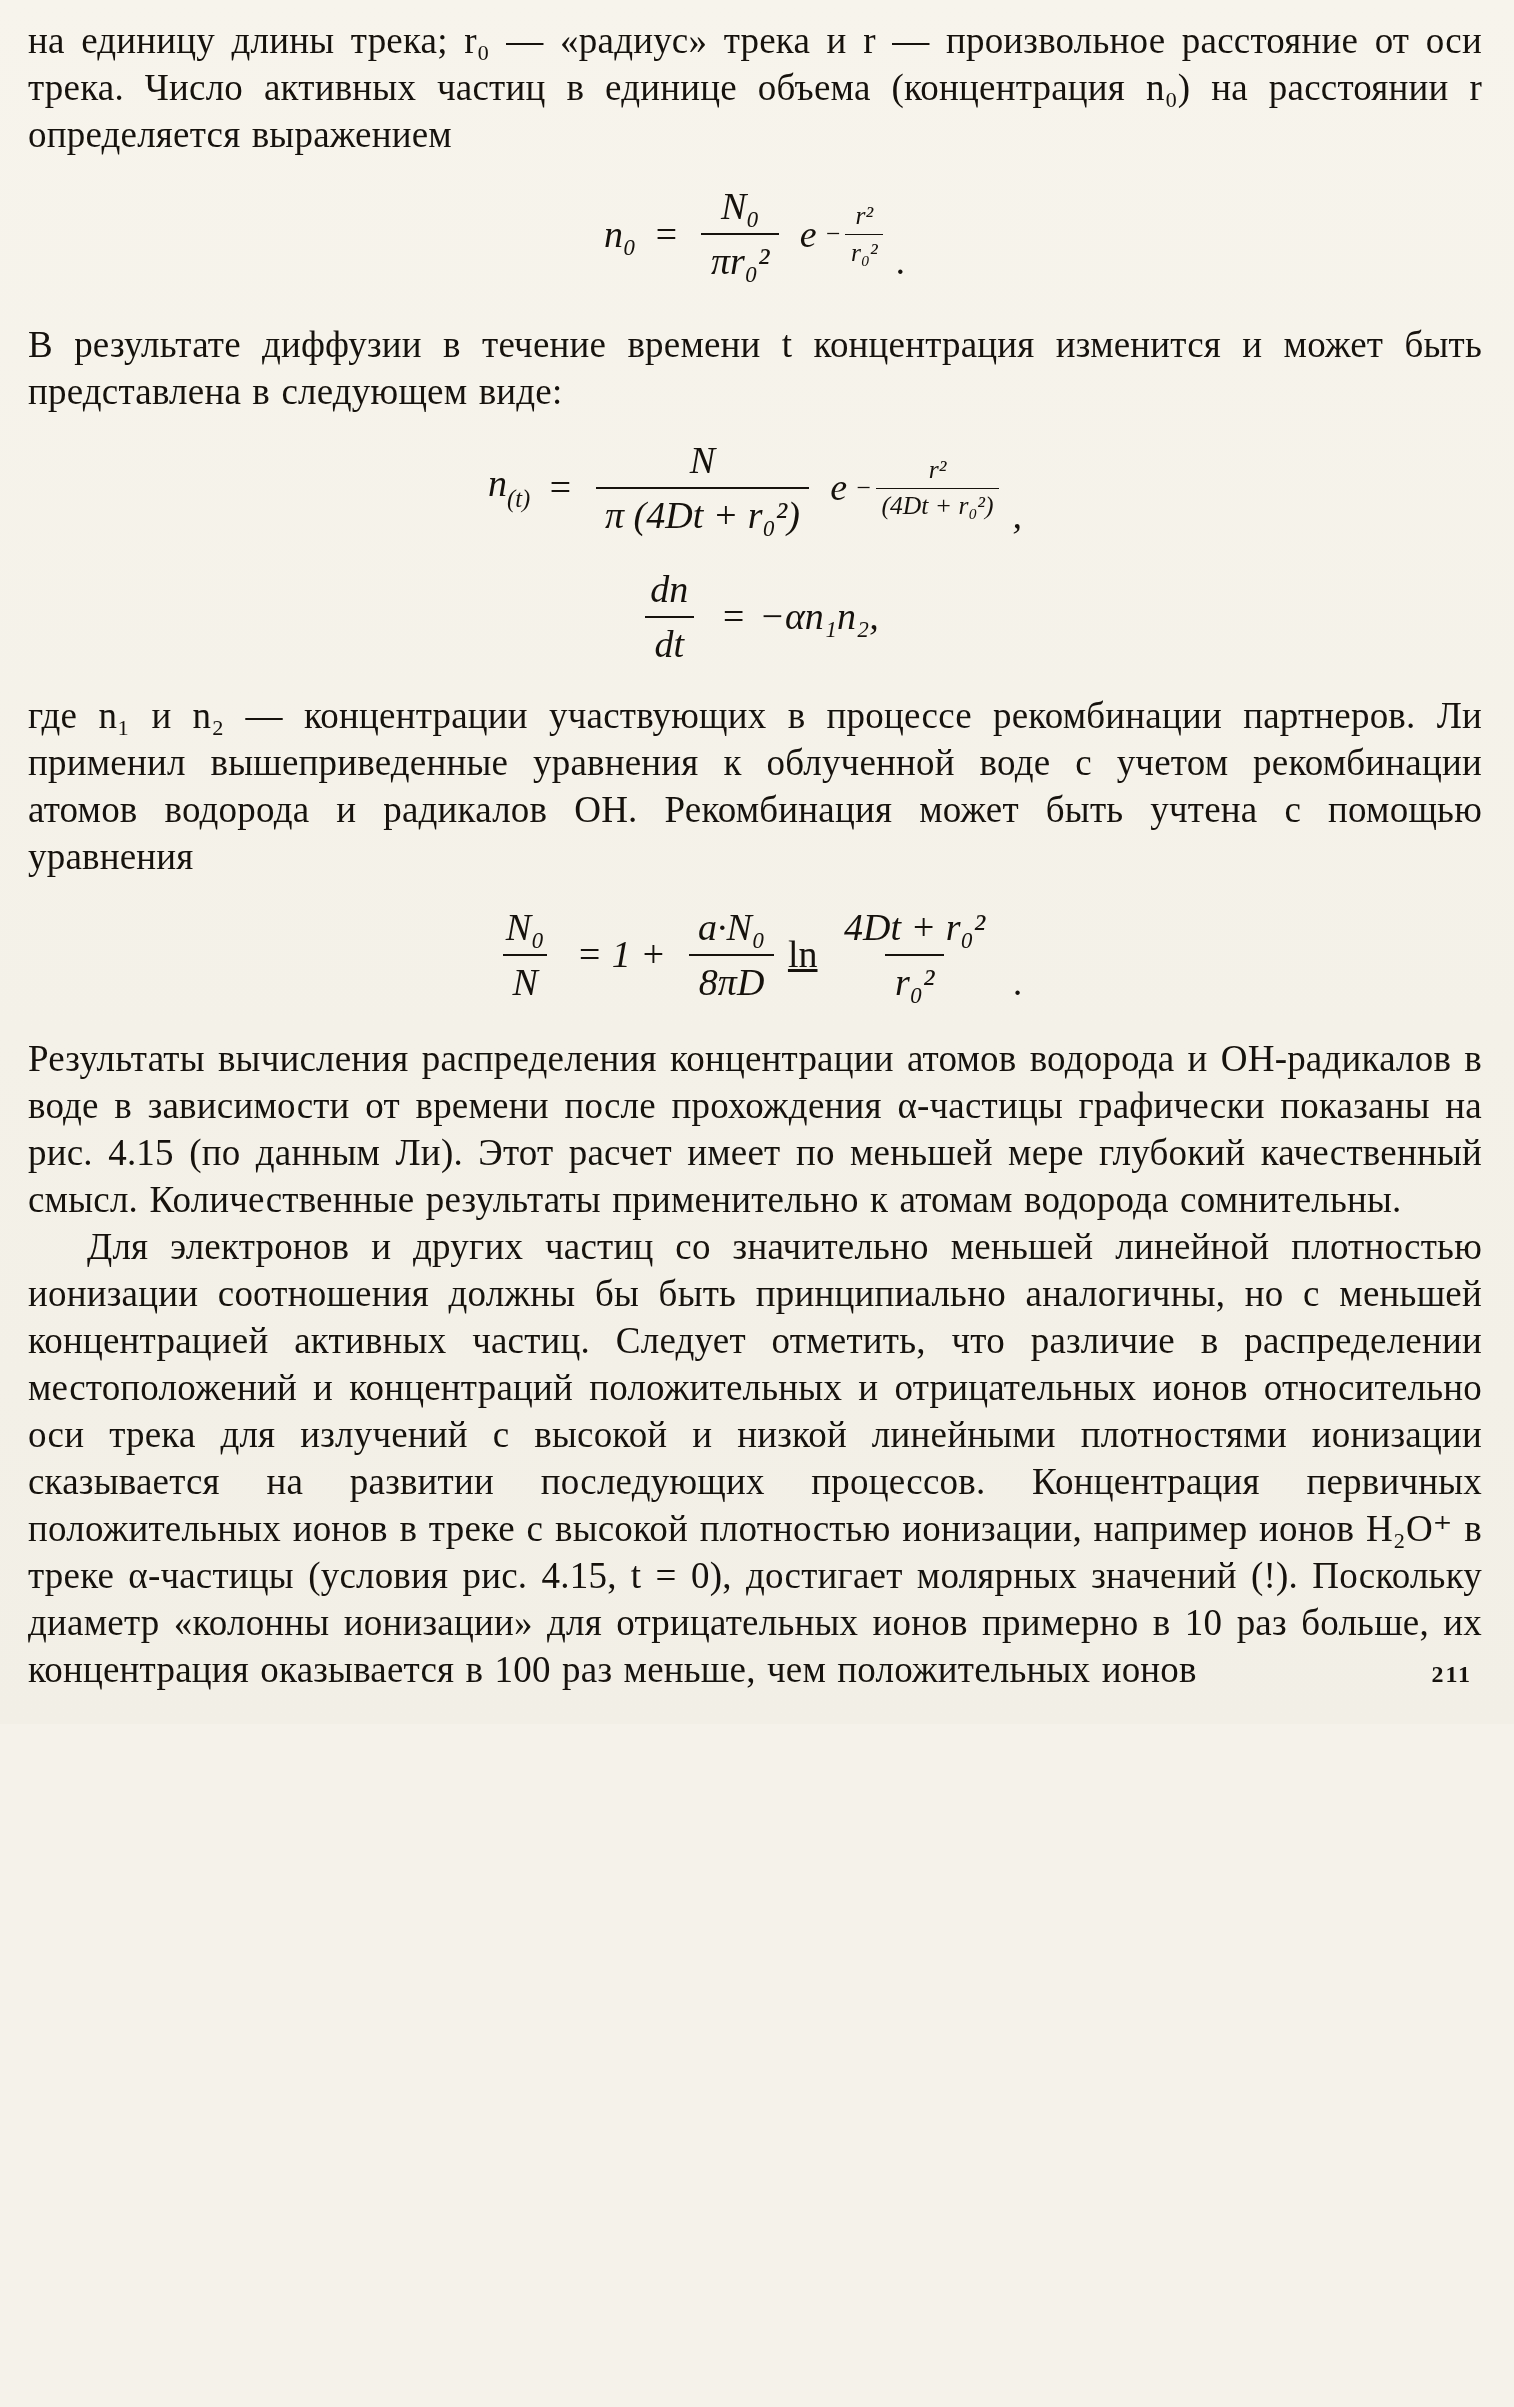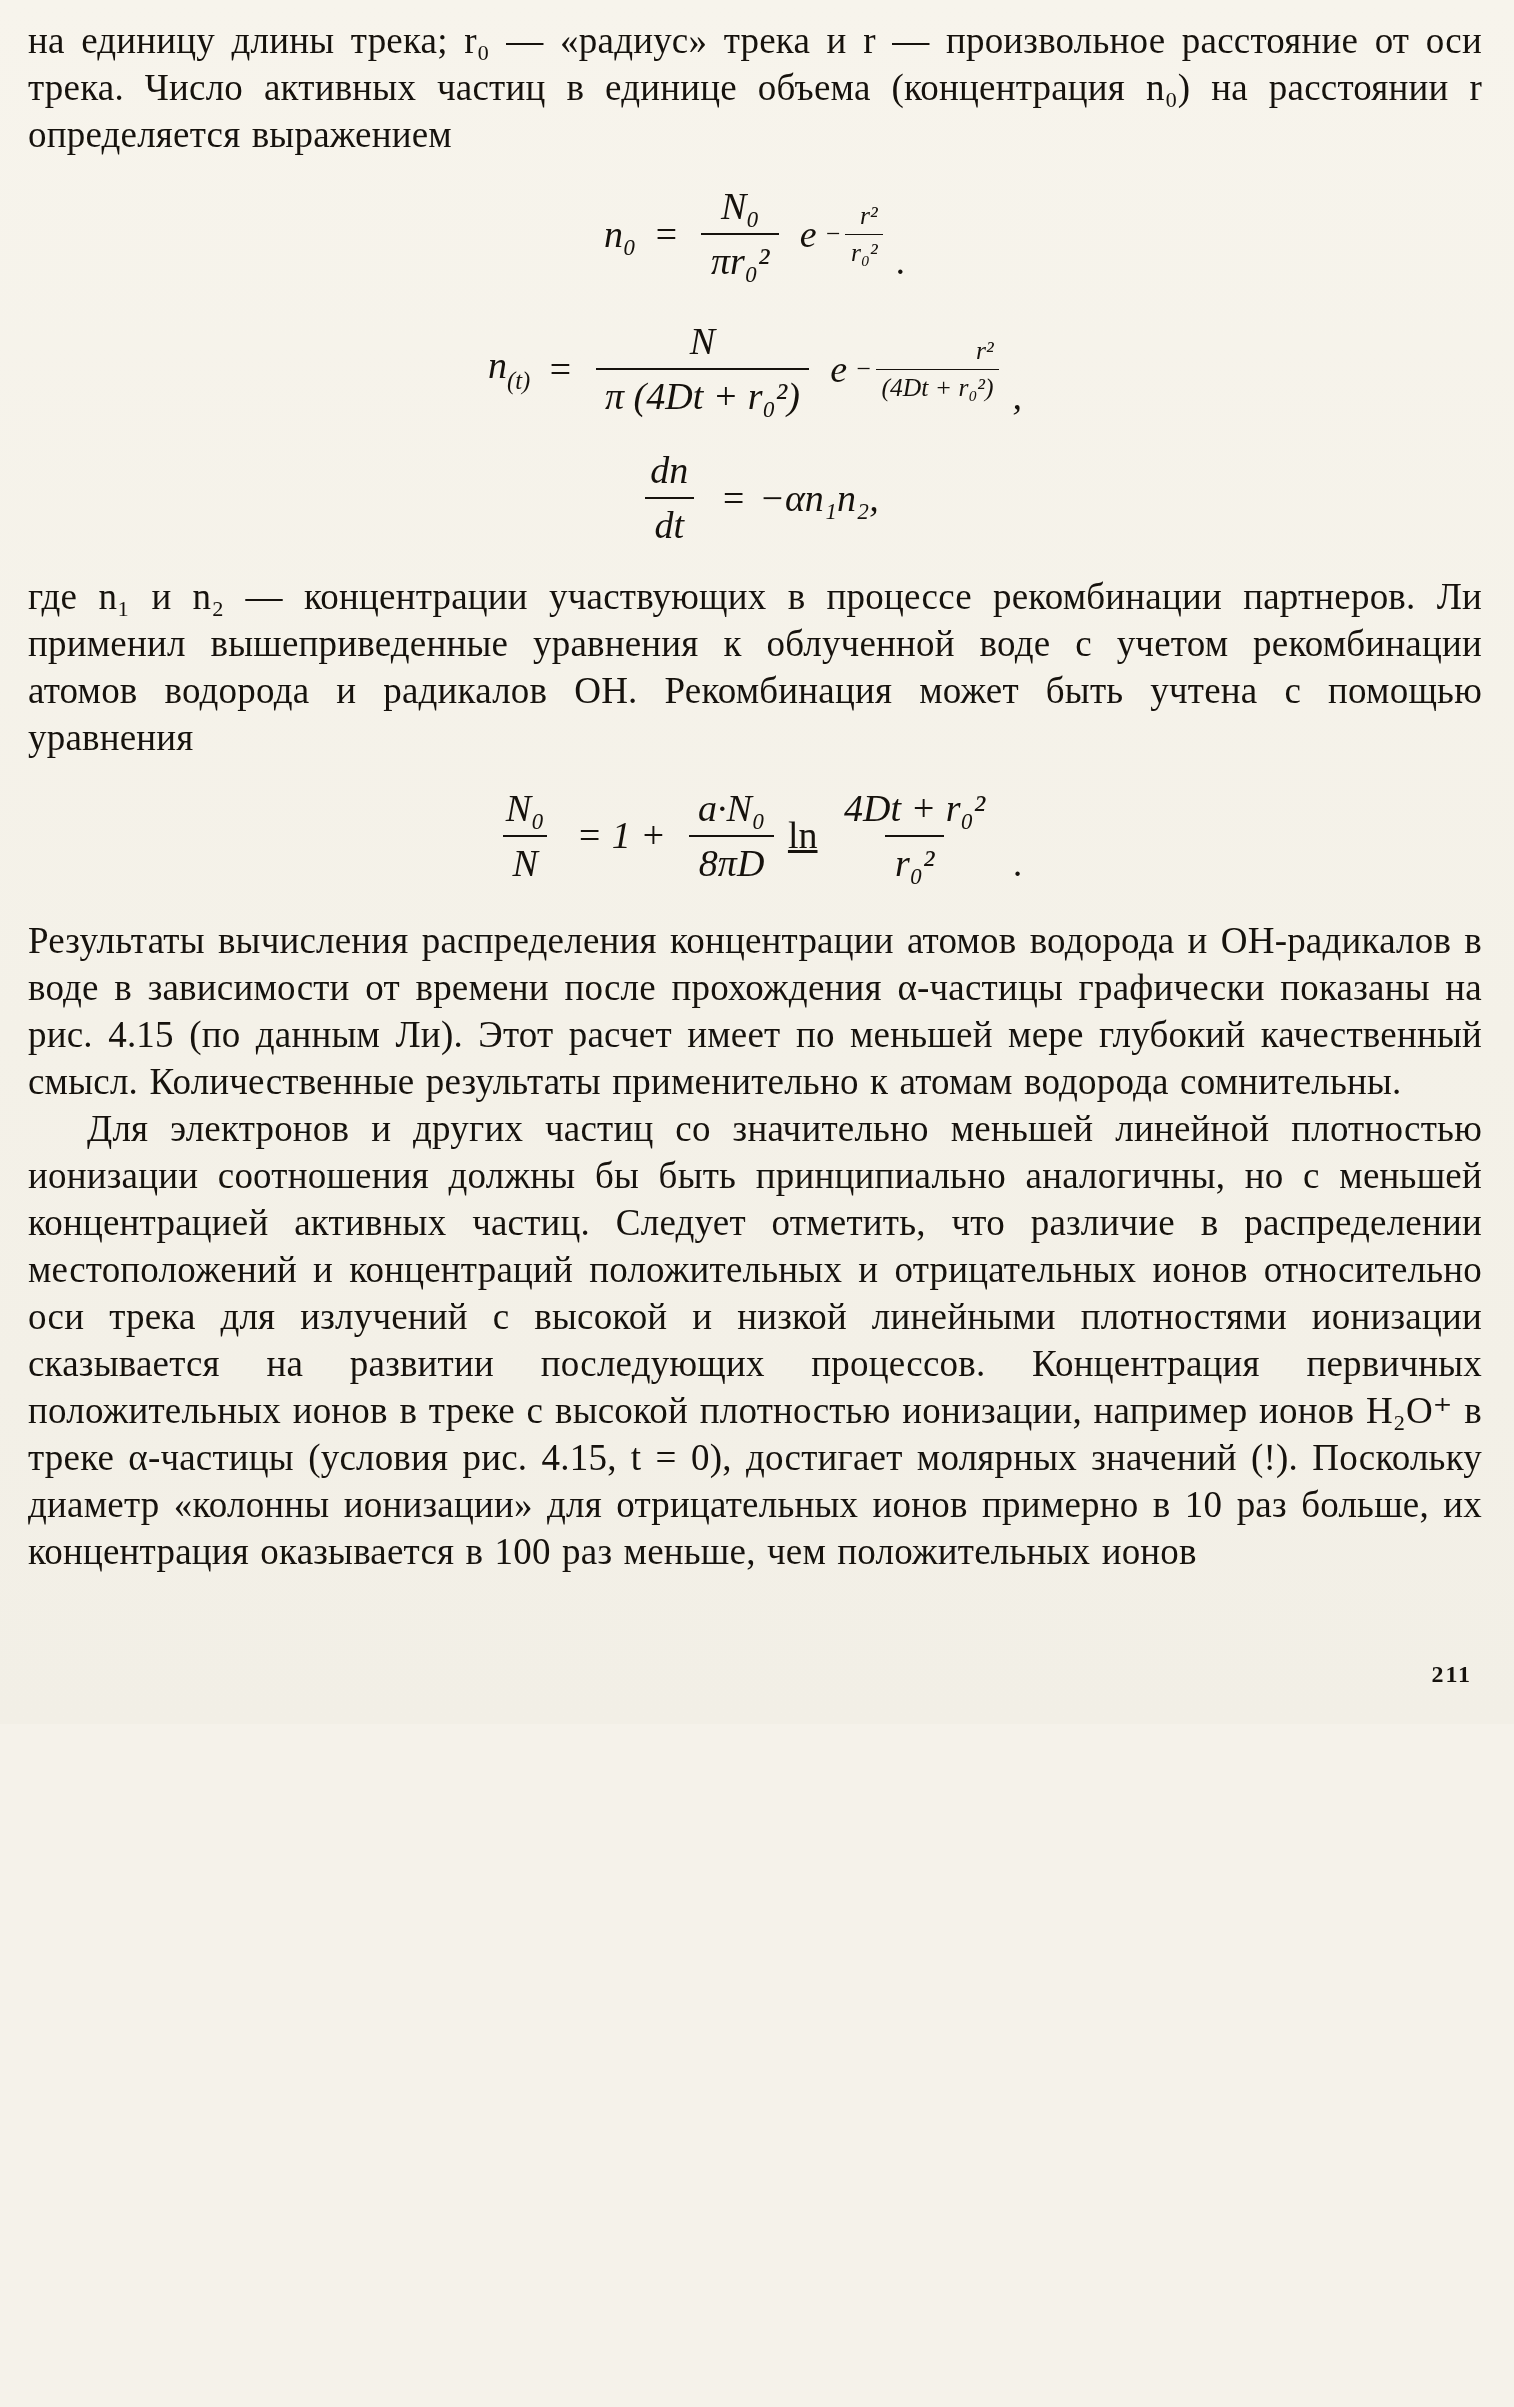--- a/index.html
+++ b/index.html
@@ -65,21 +65,21 @@
   }
 
   
   .sup-exp {
     display: inline-flex;
     align-items: center;
     font-size: 25.6px;
     vertical-align: 32px;
     margin-left: 7.6px;
   }
-  .sup-exp .frac { margin: 0 3.8px; align-items: flex-end; }
+  .sup-exp .frac { margin: 0 3.8px; }
   .sup-exp .frac .num { padding: 0 5.7px 3.8px; }
   .sup-exp .frac .den { padding: 3.8px 5.7px 0; border-top: 1.9px solid #16120d; }
 
   .f-op {
     font-style: normal;
     margin: 0 7.6px 0 3.8px;
     text-decoration: underline;
   }
 
   .page-number {
@@ -109,20 +109,21 @@
     <span class="sup-exp">
       <span>−</span>
       <span class="frac">
         <span class="num">r²</span>
         <span class="den">r₀²</span>
       </span>
     </span>
     <span class="f-end">.</span>
   </div>
 
+  <p class="para">В результате диффузии в течение времени t концентрация изменится и может быть представлена в следующем виде:</p>
 
   <div class="formula formula-2">
     <span class="f-lhs"><span>n</span><span class="sub">(t)</span></span>
     <span class="f-eq">=</span>
     <span class="frac">
       <span class="num">N</span>
       <span class="den">π (4Dt + r₀²)</span>
     </span>
     <span class="f-base">e</span>
     <span class="sup-exp">

